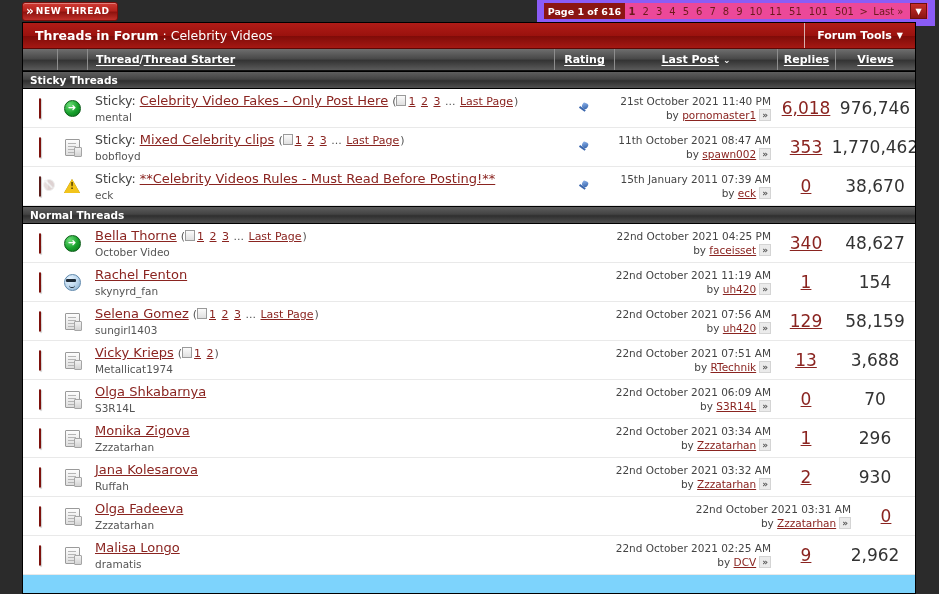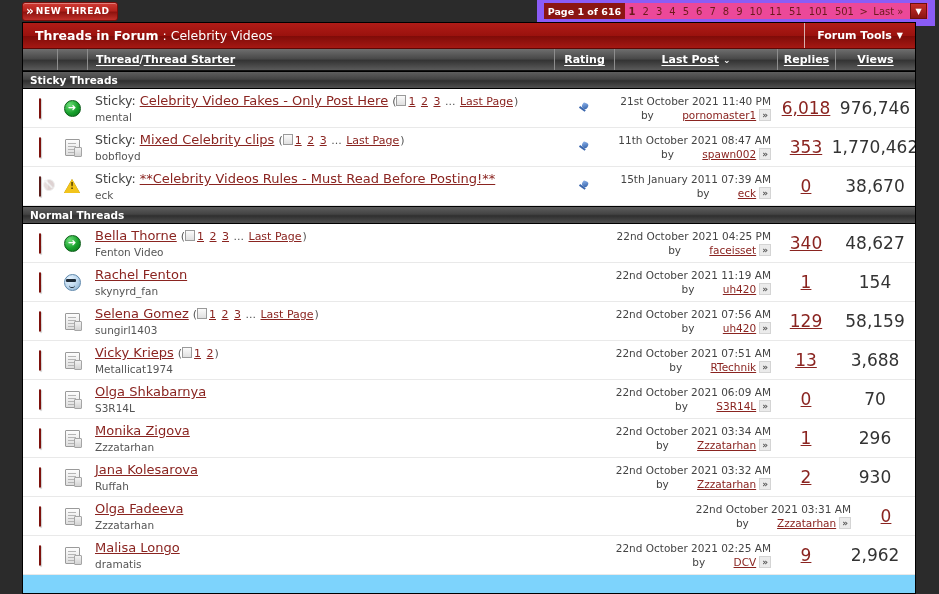--- a/index.html
+++ b/index.html
@@ -205,21 +205,21 @@
     font-size: 13px;
   }
   .tline .pages { color: #555; font-size: 11px; }
   .tline .pages a {
     color: #8a2420; text-decoration: underline; font-size: 11px;
     padding: 0 1px;
   }
   .starter { font-size: 10.5px; color: #555; margin-top: 3px; }
 
   .lastpost-by a {
-    color: #8a2420;  margin-left: 25px;
+    color: #8a2420; 
   }
   .gotolast {
     display: inline-block;
     background: #ebebeb;
     border: 1px solid #d4d4d4;
     color: #555;
     font-size: 9px;
     line-height: 10px;
     padding: 0 2px;
     margin-left: 3px;
@@ -506,21 +506,21 @@
         <div class="sectionbar">Normal Threads</div>
         <div class="row">
           <div class="cell c-icon1">
             <span class="ico"><span class="folder-ico"></span></span>
           </div>
           <div class="cell c-icon2">
             <span class="arrow-ico">➜</span>
           </div>
           <div class="cell c-thread">
             <div class="tline"><a href="#" class="tlink">Bella Thorne</a> <span class="pages">(<span class="mini-doc"></span><a href="#">1</a> <a href="#">2</a> <a href="#">3</a> ... <a href="#">Last Page</a>)</span></div>
-            <div class="starter">Fenton Video</div>
+            <div class="starter">October Video</div>
           </div>
           <div class="cell c-rating rating-pin"></div>
           <div class="cell c-lastpost">
             <div>22nd October 2021 04:25 PM</div>
             <div class="lastpost-by">by <a href="#">faceisset</a><span class="gotolast">»</span></div>
           </div>
           <div class="cell c-replies">
             <a href="#" class="replies-link">340</a>
           </div>
           <div class="cell c-views">

